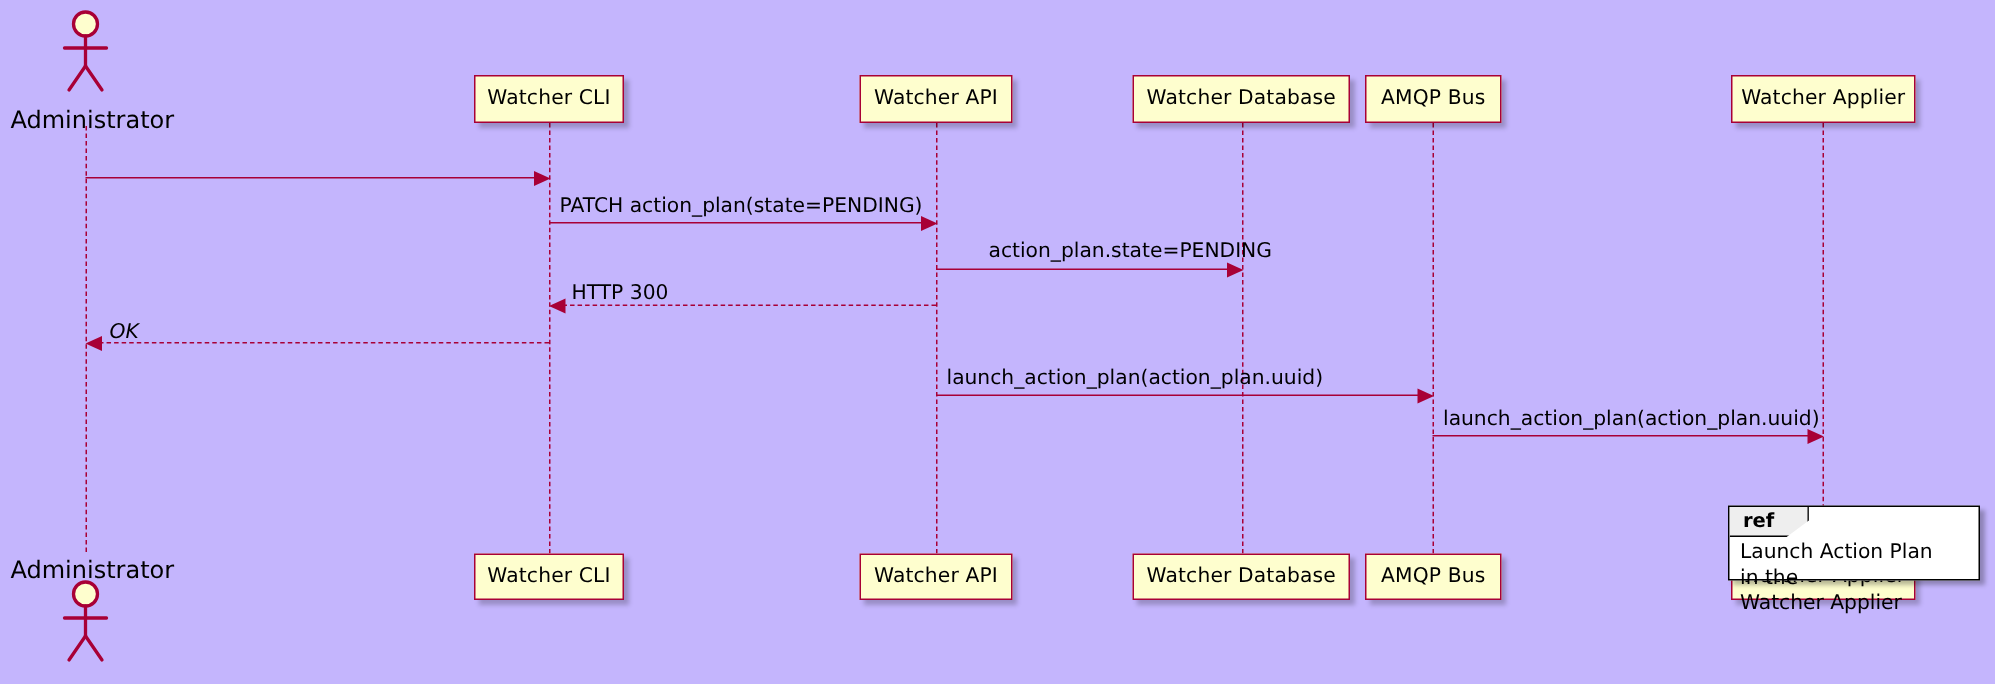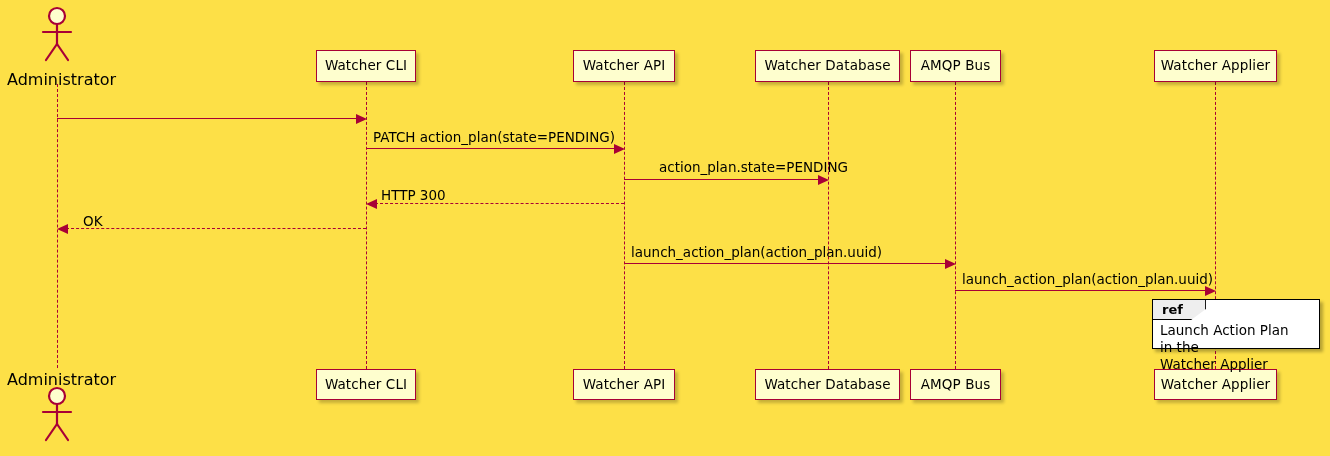--- a/index.html
+++ b/index.html
@@ -8,21 +8,21 @@
     padding: 0;
     background: #FFFFFF;
   }
   body {
     font-family: "DejaVu Sans", sans-serif;
   }
   #diagram {
     position: relative;
     width: 1330px;
     height: 456px;
-    background: #fde047;
+    background: #c4b5fd;
     overflow: hidden;
   }
   
   .participant {
     position: absolute;
     box-sizing: border-box;
     background: #FEFECE;
     border: 1.5px solid #A80036;
     color: #000000;
     font-size: 13.5px;
@@ -80,20 +80,21 @@
     white-space: nowrap;
     line-height: 1;
   }
   
   .ref-box {
     position: absolute;
     box-sizing: border-box;
     background: #FFFFFF;
     border: 1.5px solid #000000;
     box-shadow: 3px 3px 3px rgba(0,0,0,0.28);
+    margin-top: 38px;
   }
   .ref-tab {
     position: absolute;
     left: 0; top: 0;
     height: 19px;
     background: #EEEEEE;
     border-right: 1.5px solid #000000;
     border-bottom: 1.5px solid #000000;
     display: flex;
     align-items: center;
@@ -180,21 +181,21 @@
     <div class="arrow-head right" style="left: 614px; top: 143.5px;"></div>
     <div class="msg-label" style="left: 373px; top: 131px;">PATCH action_plan(state=PENDING)</div>
     <div class="msg-line" style="left: 624px; top: 179px; width: 195px;"></div>
     <div class="arrow-head right" style="left: 818px; top: 174.5px;"></div>
     <div class="msg-label" style="left: 631px; top: 161px; margin-left: 28px;">action_plan.state=PENDING</div>
     <div class="msg-line dashed" style="left: 375px; top: 203px; width: 249px;"></div>
     <div class="arrow-head left" style="left: 366px; top: 198.5px;"></div>
     <div class="msg-label" style="left: 381px; top: 189px;">HTTP 300</div>
     <div class="msg-line dashed" style="left: 66px; top: 228px; width: 300px;"></div>
     <div class="arrow-head left" style="left: 57px; top: 223.5px;"></div>
-    <div class="msg-label" style="left: 83px; top: 215px;">OK</div>
+    <div class="msg-label" style="left: 73px; top: 215px; font-style: italic;">OK</div>
     <div class="msg-line" style="left: 624px; top: 263px; width: 322px;"></div>
     <div class="arrow-head right" style="left: 945px; top: 258.5px;"></div>
     <div class="msg-label" style="left: 631px; top: 246px;">launch_action_plan(action_plan.uuid)</div>
     <div class="msg-line" style="left: 955px; top: 290px; width: 251px;"></div>
     <div class="arrow-head right" style="left: 1205px; top: 285.5px;"></div>
     <div class="msg-label" style="left: 962px; top: 273px;">launch_action_plan(action_plan.uuid)</div>
     <div class="ref-box" style="left: 1152px; top: 299px; width: 168px; height: 50px;">
       <div class="ref-tab">ref</div>
       <div class="ref-body">
         <div>Launch Action Plan in the</div>

